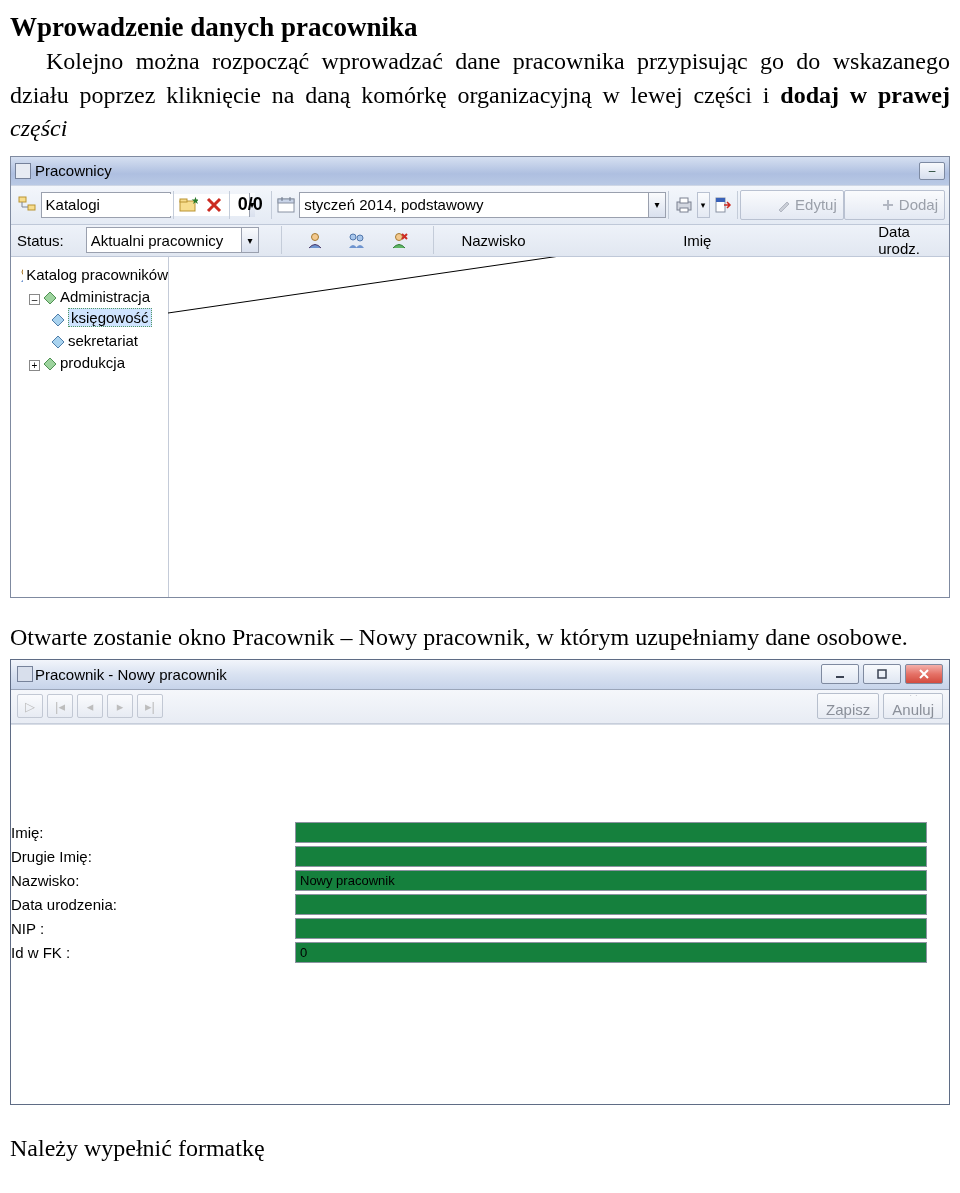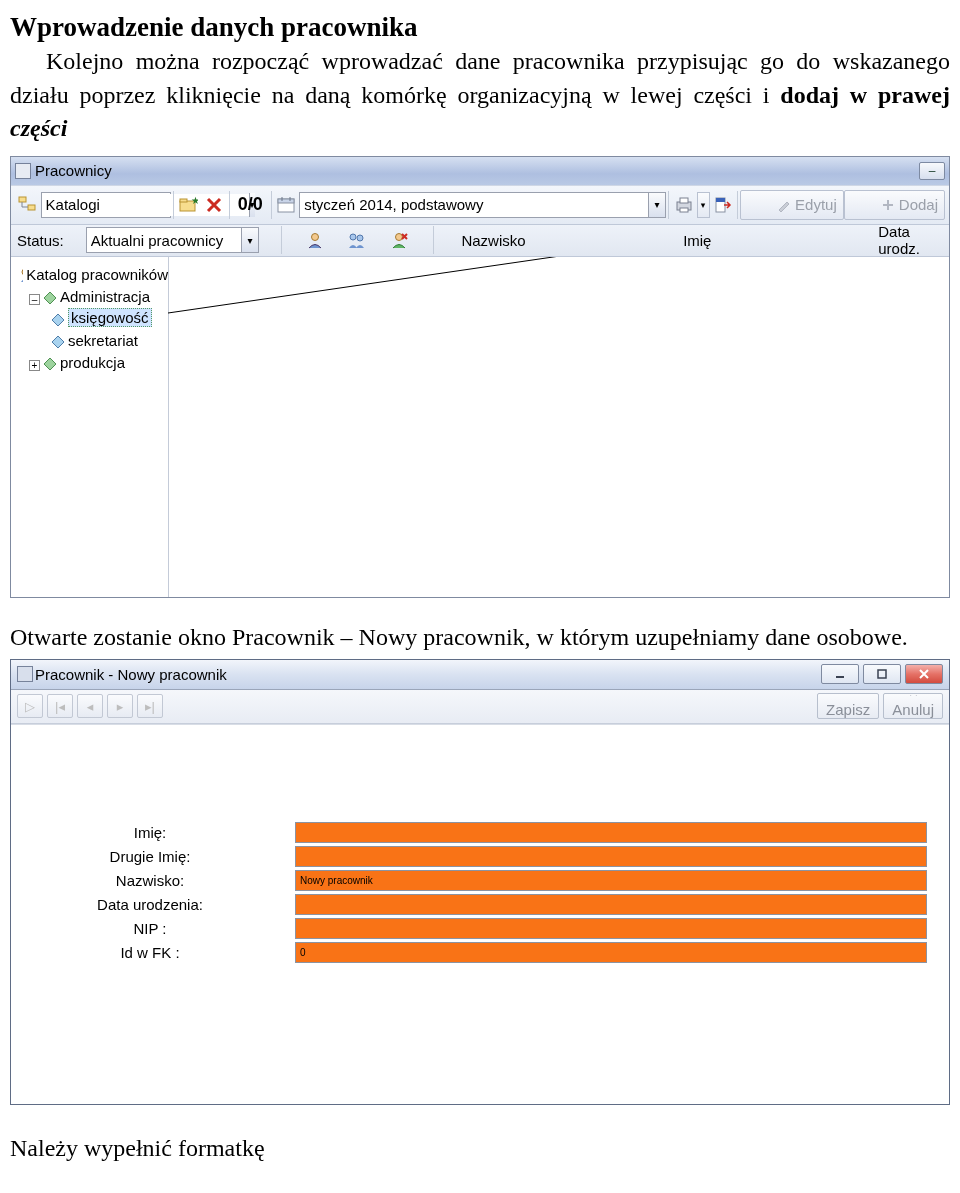--- a/index.html
+++ b/index.html
@@ -8,21 +8,21 @@
     font-size: 24px;
     color: #000;
     background: #fff;
     width: 960px;
     padding: 12px 10px 18px 10px;
   }
   .doc-title { font-weight: bold; font-size: 27px; margin-bottom: 2px; }
   .doc-para { font-size: 24px; line-height: 1.4; text-align: justify; margin: 0 0 6px 0; }
   .doc-para .indent { display:inline-block; width: 36px; }
   .doc-para .bold { font-weight: bold; }
-  .doc-para .italic { font-style: italic; font-weight: bold; }
+  .doc-para .italic { font-style: italic; font-weight: normal; }
 
   
   .app-window {
     font-family: Tahoma, Arial, sans-serif;
     font-size: 16px;
     margin: 10px 0 26px 0;
     border: 1px solid #7f8aa0;
     background: #fff;
     color: #000;
     position: relative;
@@ -144,24 +144,24 @@
   .formbtn{
     height:26px;border:1px solid #b7bfcd;border-radius:2px;
     background:linear-gradient(#fafbfd,#e7ebf3);padding:0 8px;
     display:flex;align-items:center;gap:5px;color:#8a8f99;font-size:15px;flex-direction:column;
   }
   .form-body{
     background:#fff;padding:74px 0 6px 0;height:380px;
     border-top:1px solid #d8dde6;
   }
   .form-row{display:flex;align-items:center;height:24px;margin-bottom:0;}
-  .form-row label{width:284px;text-align:center;padding-right:6px;font-size:15px;margin-top:44px;}
+  .form-row label{width:284px;text-align:left;padding-right:6px;font-size:15px;margin-top:44px;}
   .form-row input{
-    width:632px;height:21px;border:1px solid #8c93a1;background:#f97316;
-    padding:0 4px;font-family:inherit;font-size:10px;outline:none;margin-top:44px;
+    width:632px;height:21px;border:1px solid #8c93a1;background:#15803d;
+    padding:0 4px;font-family:inherit;font-size:13px;outline:none;margin-top:44px;
   }
 
   .footer-text{font-size:24px;margin-top:30px;}
 </style>
 </head>
 <body>
 
 <div class="doc-title">Wprowadzenie danych pracownika</div>
 <p class="doc-para">
   <span class="indent"></span><span>Kolejno można rozpocząć wprowadzać dane pracownika przypisując go do wskazanego działu poprzez kliknięcie na daną komórkę organizacyjną w lewej części i </span><span class="bold">dodaj w prawej </span><span class="italic">części</span>

